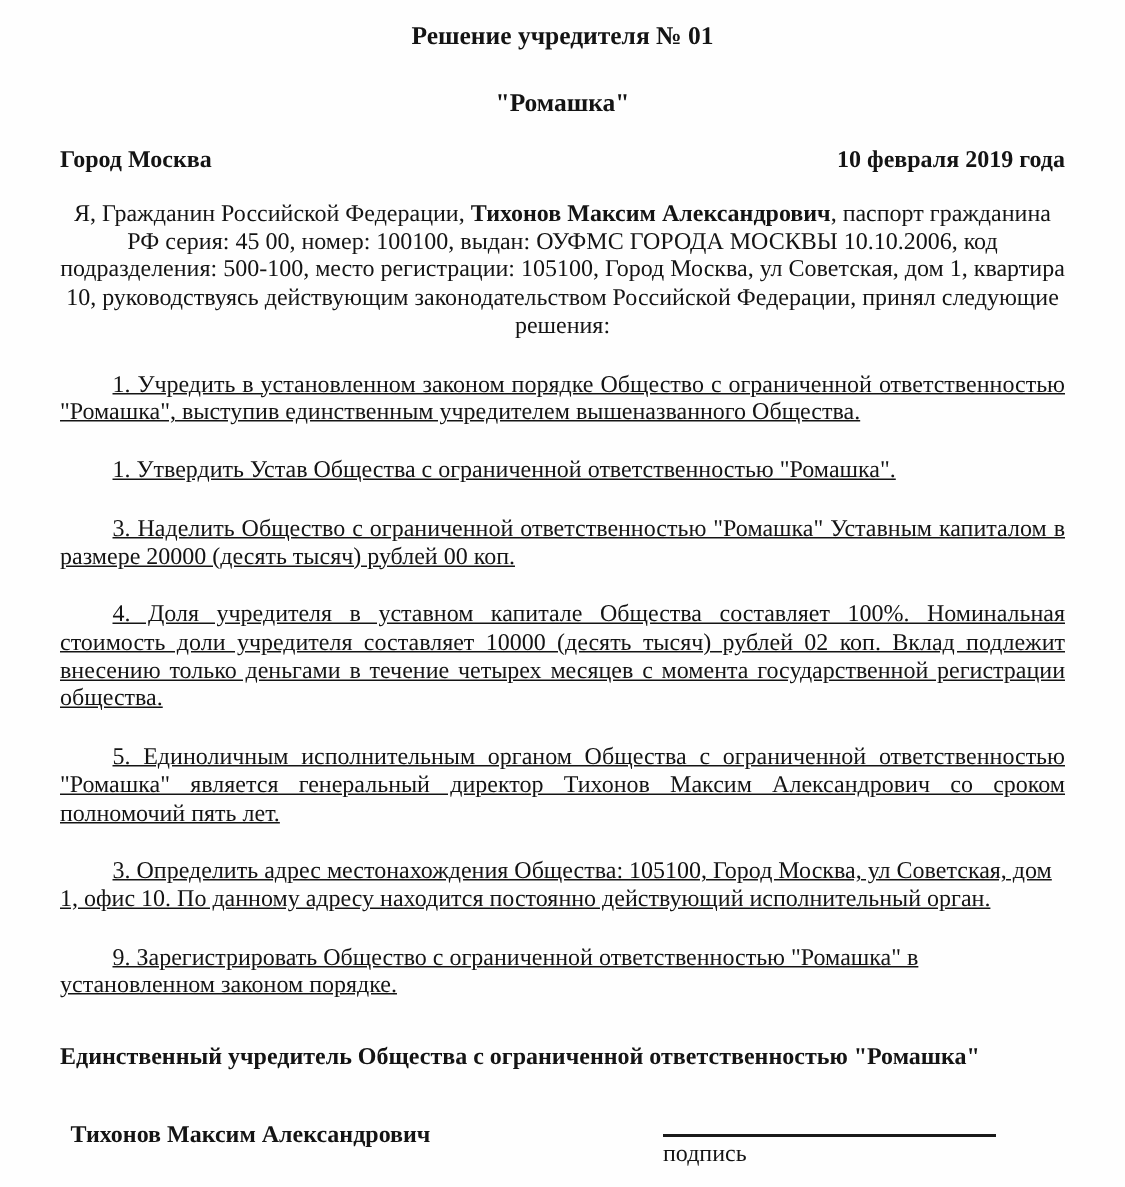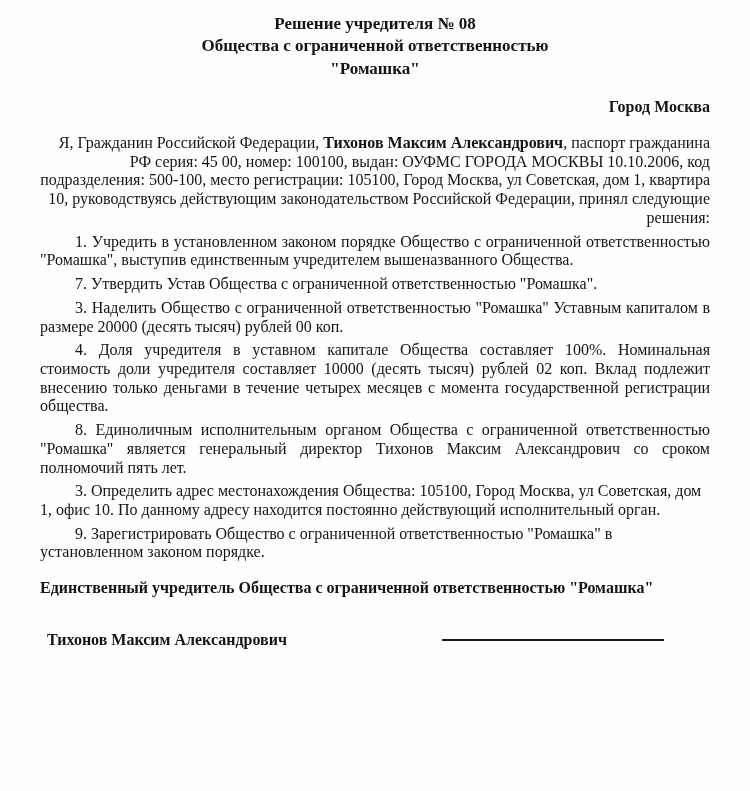--- a/index.html
+++ b/index.html
@@ -17,36 +17,37 @@
   }
   .doc-title {
     text-align: center;
     font-weight: bold;
     font-size: 17px;
     line-height: 1.32;
     margin: 0;
   }
   .meta-row {
     display: flex;
-    justify-content: flex-end;
+    justify-content: space-between;
     font-weight: bold;
     margin-top: 18px;
   }
   .intro {
     margin: 17px 0 0 0;
-    text-align: right;
+    text-align: center;
   }
   .founder-name { font-weight: bold; }
   .decision {
-    margin: 5px 0 0 0;
+    margin: 20px 0 0 0;
     text-indent: 35px;
+    text-decoration: underline;
   }
   .just { text-align: justify; }
   .sole-founder {
-    margin: 17px 0 0 0;
+    margin: 29px 0 0 0;
     font-weight: bold;
   }
   .signature-row {
     margin-top: 33px;
     display: flex;
     justify-content: space-between;
     align-items: flex-start;
   }
   .signatory-name {
     font-weight: bold;
@@ -62,39 +63,41 @@
     height: 0;
   }
   .signature-caption {
     margin-top: 3px;
   }
 </style>
 </head>
 <body>
 
 <h1 class="doc-title">
-  <span>Решение учредителя № 08</span><br>
-  <span>Общества с ограниченной ответственностью</span><br>
+  <span>Решение учредителя № 01</span><br>
+  <br>
   <span>"Ромашка"</span>
 </h1>
 
 <div class="meta-row">
   <span>Город Москва</span>
+  <span>10 февраля 2019 года</span>
 </div>
 
 <p class="intro"><span>Я, Гражданин Российской Федерации, </span><span class="founder-name">Тихонов Максим Александрович</span><span>, паспорт гражданина РФ серия: 45 00, номер: 100100, выдан: ОУФМС ГОРОДА МОСКВЫ 10.10.2006, код подразделения: 500-100, место регистрации: 105100, Город Москва, ул Советская, дом 1, квартира 10, руководствуясь действующим законодательством Российской Федерации, принял следующие решения:</span></p>
 
 <p class="decision just">1. Учредить в установленном законом порядке Общество с ограниченной ответственностью "Ромашка", выступив единственным учредителем вышеназванного Общества.</p>
-<p class="decision">7. Утвердить Устав Общества с ограниченной ответственностью "Ромашка".</p>
+<p class="decision">1. Утвердить Устав Общества с ограниченной ответственностью "Ромашка".</p>
 <p class="decision just">3. Наделить Общество с ограниченной ответственностью "Ромашка" Уставным капиталом в размере 20000 (десять тысяч) рублей 00 коп.</p>
 <p class="decision just">4. Доля учредителя в уставном капитале Общества составляет 100%. Номинальная стоимость доли учредителя составляет 10000 (десять тысяч) рублей 02 коп. Вклад подлежит внесению только деньгами в течение четырех месяцев с момента государственной регистрации общества.</p>
-<p class="decision just">8. Единоличным исполнительным органом Общества с ограниченной ответственностью "Ромашка" является генеральный директор Тихонов Максим Александрович со сроком полномочий пять лет.</p>
+<p class="decision just">5. Единоличным исполнительным органом Общества с ограниченной ответственностью "Ромашка" является генеральный директор Тихонов Максим Александрович со сроком полномочий пять лет.</p>
 <p class="decision">3. Определить адрес местонахождения Общества: 105100, Город Москва, ул Советская, дом 1, офис 10. По данному адресу находится постоянно действующий исполнительный орган.</p>
 <p class="decision">9. Зарегистрировать Общество с ограниченной ответственностью "Ромашка" в установленном законом порядке.</p>
 
 <p class="sole-founder">Единственный учредитель Общества с ограниченной ответственностью "Ромашка"</p>
 
 <div class="signature-row">
   <span class="signatory-name">Тихонов Максим Александрович</span>
   <div class="signature-block">
     <div class="signature-line"></div>
+    <div class="signature-caption">подпись</div>
   </div>
 </div>
 
 </body></html>

